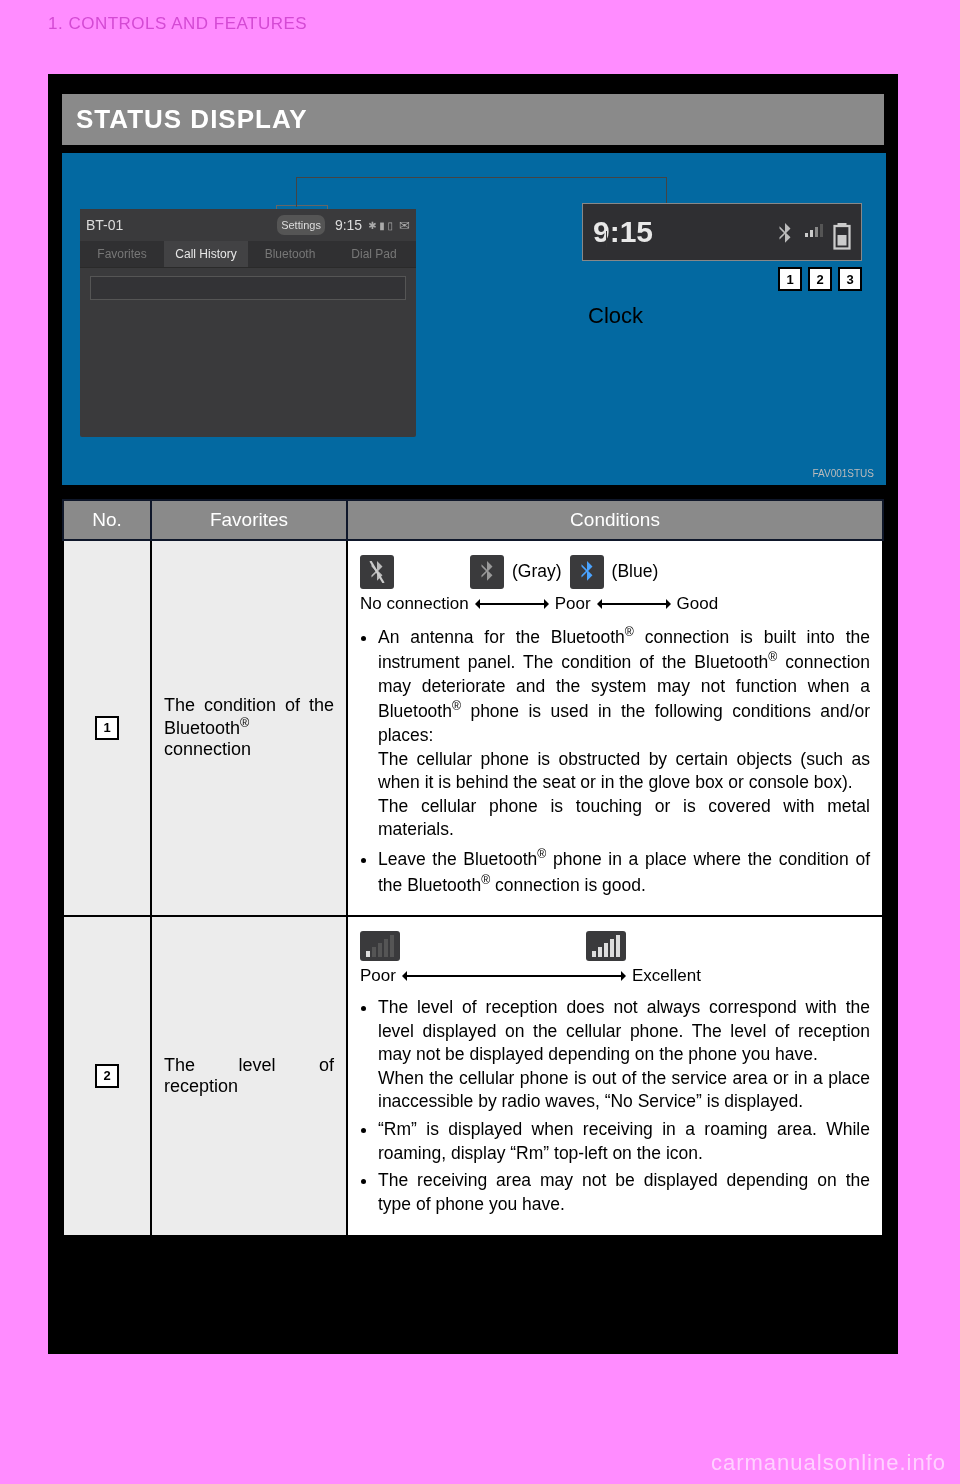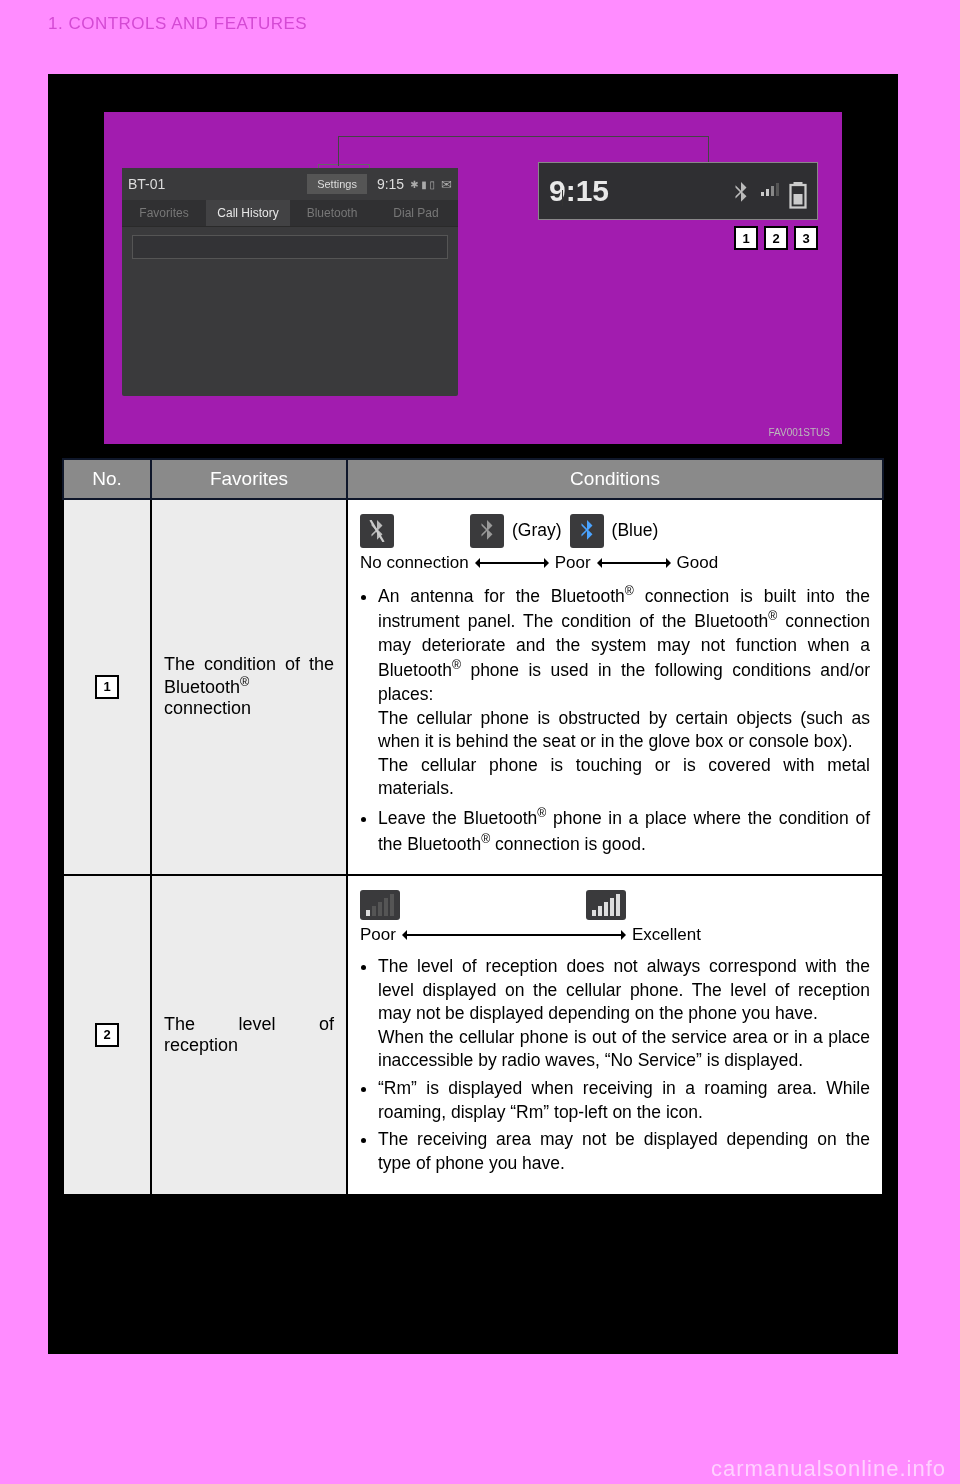--- a/index.html
+++ b/index.html
@@ -39,24 +39,24 @@
   padding: 10px 14px;
   letter-spacing: 1px;
 }
 .intro-text {
   color: #fff;
   font-size: 19px;
   margin: 18px 4px 12px 4px;
 }
 
 .figure {
-  background: #a21caf;
-  width: 738px;
+  background: #0369a1;
+  width: 824px;
   height: 332px;
-  margin: 18px auto 14px auto;
+  margin: 8px auto 14px auto;
   position: relative;
 }
 .device {
   position: absolute;
   left: 18px;
   top: 56px;
   width: 336px;
   height: 228px;
   background: #3a3a3c;
   border-radius: 2px;
@@ -70,22 +70,22 @@
 }
 .dev-title {
   color: #dcdcdc;
   font-size: 14px;
   flex: 1;
 }
 .dev-settings {
   background: #555;
   color: #ddd;
   font-size: 11px;
-  padding: 4px 10px;
-  border-radius: 0;
+  padding: 4px 4px;
+  border-radius: 7px;
   margin-right: 4px;
 }
 .dev-clock-small {
   color: #ddd;
   font-size: 14px;
   margin: 0 6px;
 }
 .dev-icons-small {
   color: #aaa;
   font-size: 10px;
@@ -272,34 +272,35 @@
   justify-content: center;
   gap: 2px;
   padding: 4px;
   box-sizing: border-box;
 }
 .bar { width:4px; background:#555;}
 .bar.on { background:#ddd;}
 sup { font-size: 0.7em; }
 .watermark {
   position: absolute;
-  bottom: 2px;
+  bottom: 8px;
   right: 14px;
   color: rgba(255,255,255,0.6);
   font-size: 22px;
   letter-spacing: 1px;
 }
 </style>
 </head>
 <body>
 
 <div class="page">
   <div class="header-bar">1. CONTROLS AND FEATURES</div>
 
   <div class="black-region">
+    <div class="section-title">STATUS DISPLAY</div>
 
     <div class="figure">
 
       <div class="connector conn-box"></div>
       <div class="connector conn-v1"></div>
       <div class="connector conn-h1"></div>
       <div class="connector conn-v2"></div>
 
       <div class="device">
         <div class="dev-topbar">
@@ -343,20 +344,21 @@
                 <rect x="3" y="8" width="6" height="7" fill="#ccc"></rect>
               </svg>
           </span>
         </div>
         <div class="callout-row">
           <span class="num-box">1</span>
           <span class="num-box">2</span>
           <span class="num-box">3</span>
         </div>
         <div class="connector conn-v3" style="position:relative;left:24px;top:-60px;"></div>
+        <div class="clock-label" style="margin-top:-4px;margin-left:6px;">Clock</div>
       </div>
 
       <div class="fav-tag">FAV001STUS</div>
     </div>
 
     <table class="tbl">
       <thead>
         <tr>
           <th>No.</th>
           <th>Favorites</th>

